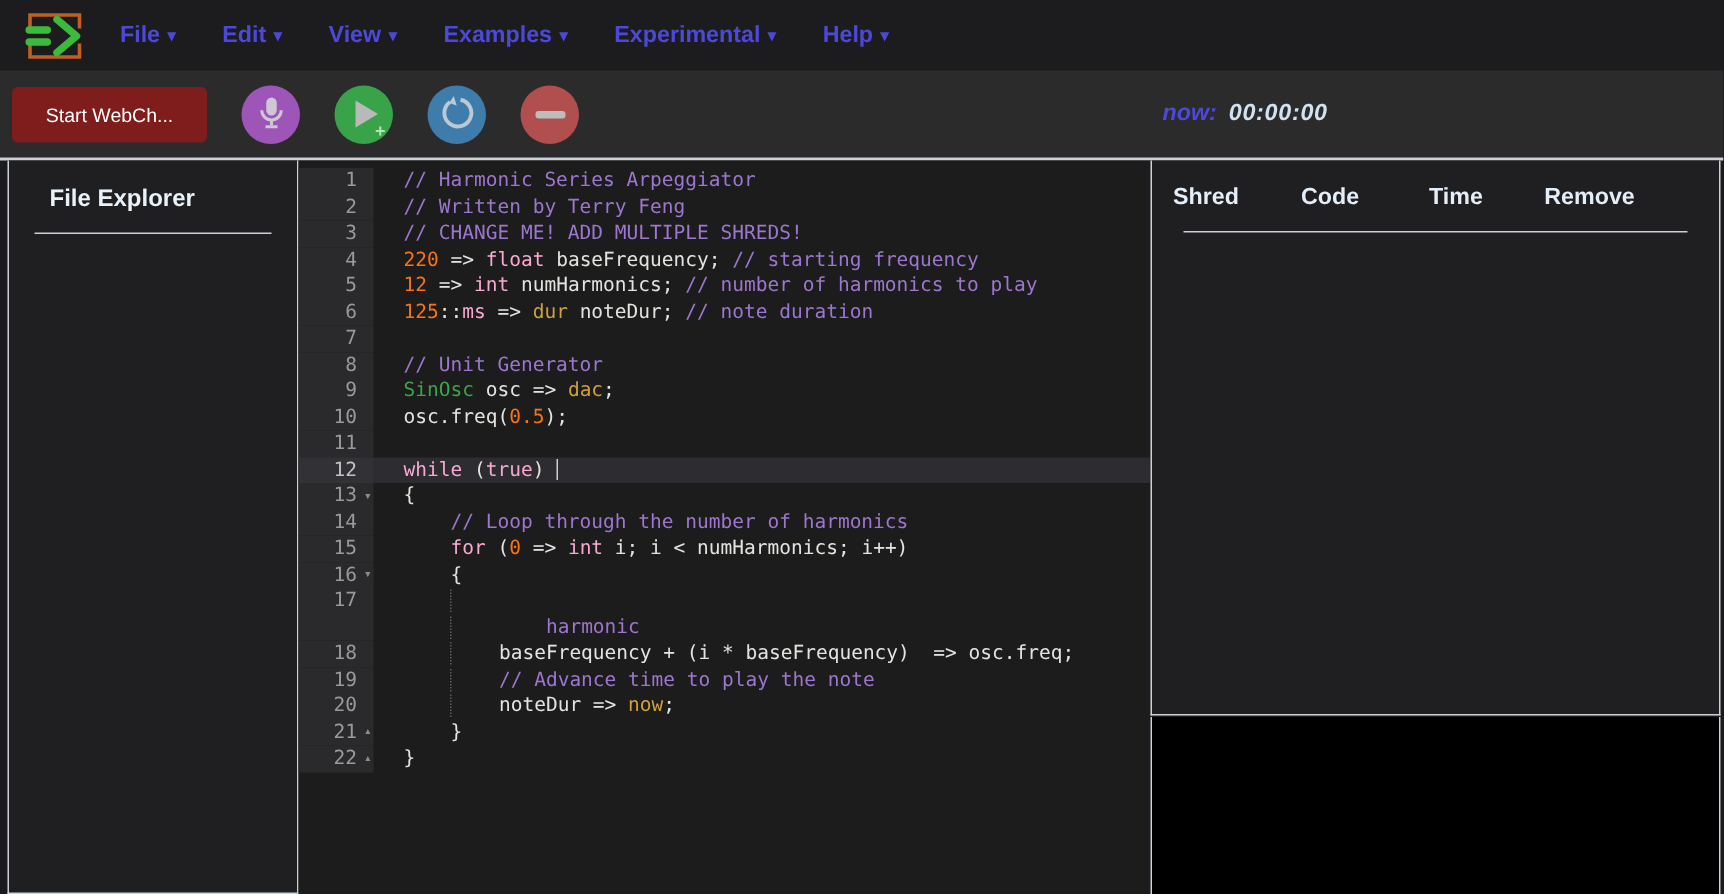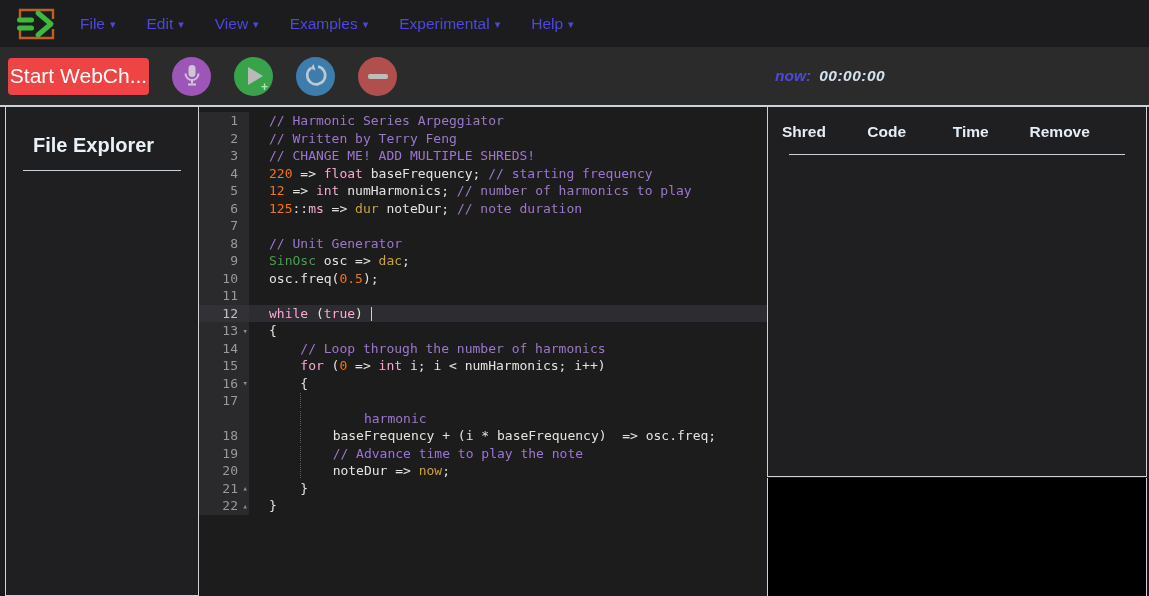--- a/index.html
+++ b/index.html
@@ -3,48 +3,48 @@
 <meta charset="utf-8">
 <style>
   * { margin:0; padding:0; box-sizing:border-box; }
   html,body { width:1149px; height:596px; overflow:hidden; background:#1b1b1d;
               font-family:"Liberation Sans", sans-serif; }
 
   
   .menubar { height:47px; background:#1c1c1e; display:flex; align-items:center; }
   .logo { width:46px; height:40px; margin-left:12px; position:relative; flex:0 0 auto; }
   .menu-items { display:flex; margin-left:22px; }
-  .menu-item { color:#4c49da; font-size:15.5px; margin-right:31px; cursor:pointer; white-space:nowrap; }
+  .menu-item { color:#4c49da; font-size:15.5px; margin-right:31px; cursor:pointer; white-space:nowrap;font-weight:bold; }
   .menu-item .caret { display:inline-block; margin-left:5px; font-size:11px; transform:translateY(-1px); }
 
   
   .toolbar { height:58px; background:#2b2b2b; display:flex; align-items:center; padding-left:8px; position:relative; }
-  .start-btn { width:141px; height:37px; background:#ef4444; color:#fff; border:none; border-radius:4px;
-               font-size:21px; font-family:"Liberation Sans", sans-serif; cursor:pointer; }
+  .start-btn { width:130px; height:37px; background:#7f1d1d; color:#fff; border:none; border-radius:4px;
+               font-size:13px; font-family:"Liberation Sans", sans-serif; cursor:pointer; }
   .circle-btn { width:39px; height:39px; border-radius:50%; border:none; cursor:pointer;
                 display:flex; align-items:center; justify-content:center; margin-left:23px; position:relative; }
   .btn-mic { background:#9d55b8; }
   .btn-play { background:#38a348; }
   .btn-replay { background:#3e7cab; }
   .btn-remove { background:#b14e4e; }
   .play-tri { width:0; height:0; border-left:15px solid #b9b9b9; border-top:9px solid transparent;
               border-bottom:9px solid transparent; margin-left:4px; }
   .play-plus { position:absolute; right:5px; bottom:2px; color:#b9e2b9; font-size:12px; font-weight:bold; }
   .minus-bar { width:20px; height:5px; background:#bdbdbd; border-radius:2px; }
   .now-display { position:absolute; left:775px; top:0; height:100%; display:flex; align-items:center;
                  font-size:15.5px; font-weight:bold;font-style:italic; }
   .now-label { color:#4c49da; }
   .now-time { color:#d3e2f0; margin-left:8px; letter-spacing:0.5px; }
 
   
   .panels { position:relative; height:491px; border-top:2px solid #ccd2d8; background:#1b1b1d; }
 
   .file-explorer { position:absolute; left:5px; top:0; width:194px; height:489px;
                    background:#1f1f22; border:1px solid #ccd2d8; border-top:none; }
-  .fe-title { color:#e9f1f9; font-size:20px; font-weight:bold; padding:17px 0 0 27px;margin-top:10px; }
+  .fe-title { color:#e9f1f9; font-size:16px; font-weight:bold; padding:17px 0 0 27px; }
   .fe-rule { border:none; border-top:1px solid #c9d0d7; width:158px; margin:13px auto 0 auto; }
 
   
   .editor { position:absolute; left:199px; top:0; width:568px; height:489px; background:#1c1c1c;
             overflow:hidden; padding-top:5px; cursor:text; }
   .row { display:flex; height:17.5px; line-height:17.5px;
          font-family:"DejaVu Sans Mono", monospace; font-size:13px; white-space:pre; }
   .row.active { background:#2d2d31; }
   .gut { width:50px; flex:0 0 50px; background:#2a2a2c; color:#9a9a9a; position:relative; }
   .row.active .gut { background:#323236; color:#c2c2c2; }

